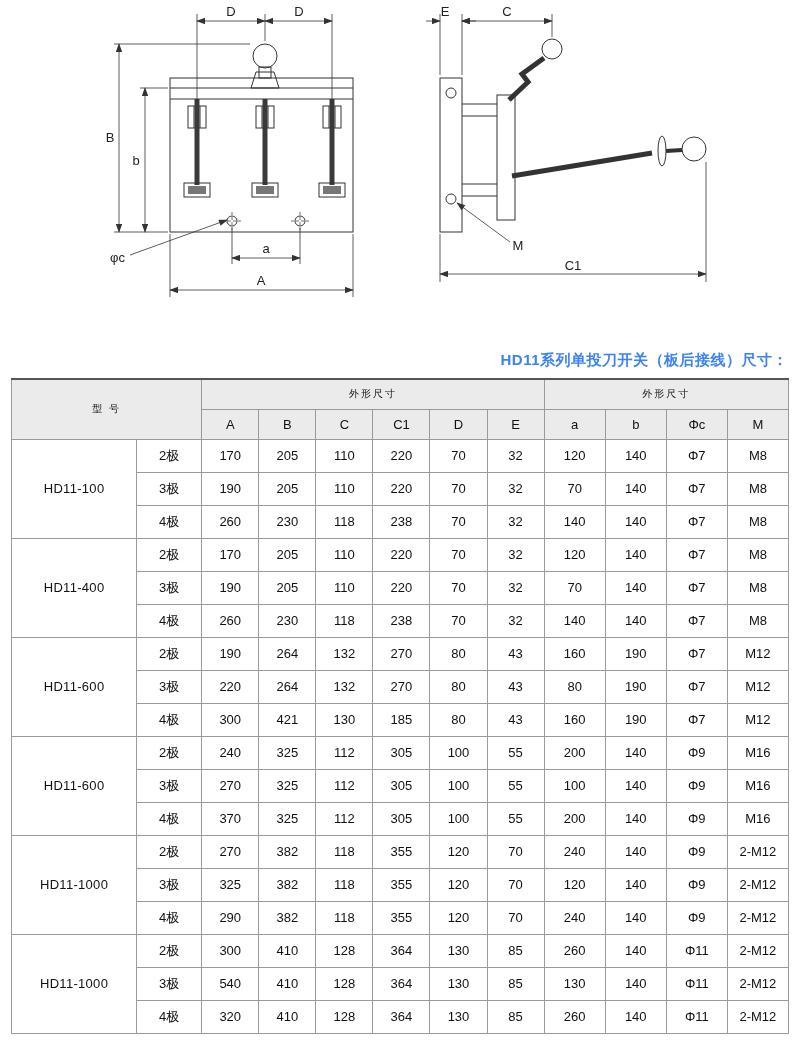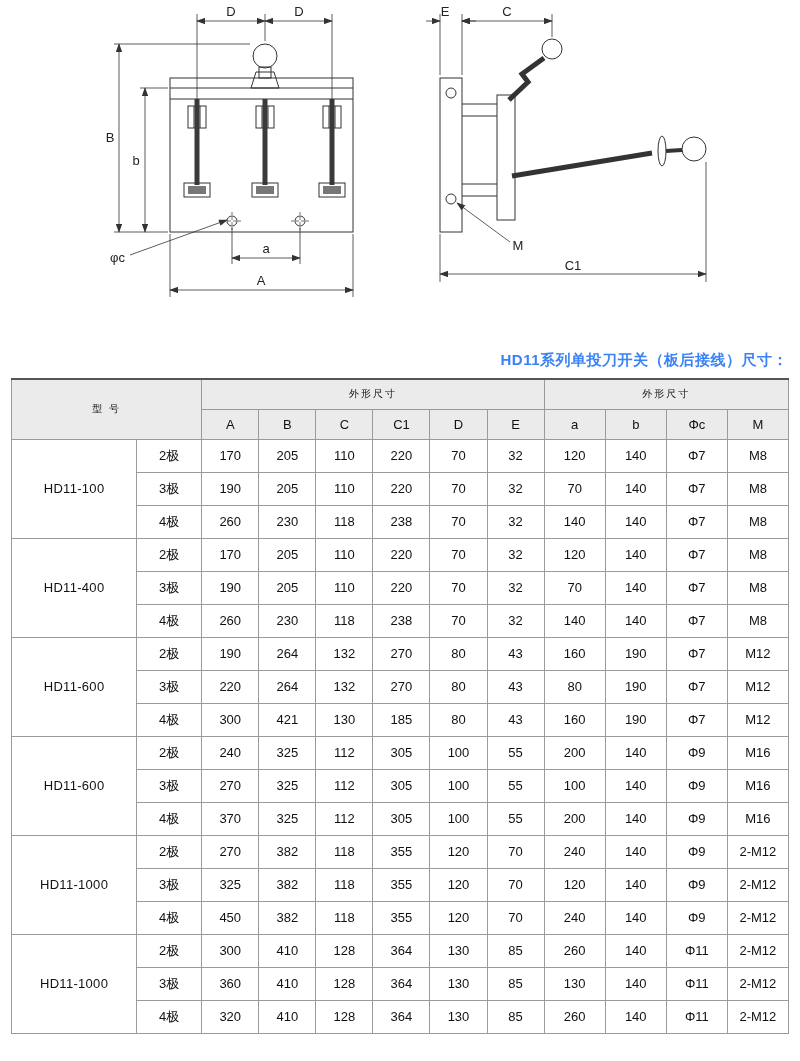--- a/index.html
+++ b/index.html
@@ -365,21 +365,21 @@
             <td>355</td>
             <td>120</td>
             <td>70</td>
             <td>120</td>
             <td>140</td>
             <td>Φ9</td>
             <td>2-M12</td>
           </tr>
           <tr>
             <td>4极</td>
-            <td>450</td>
+            <td>290</td>
             <td>382</td>
             <td>118</td>
             <td>355</td>
             <td>120</td>
             <td>70</td>
             <td>240</td>
             <td>140</td>
             <td>Φ9</td>
             <td>2-M12</td>
           </tr>
@@ -392,21 +392,21 @@
             <td>364</td>
             <td>130</td>
             <td>85</td>
             <td>260</td>
             <td>140</td>
             <td>Φ11</td>
             <td>2-M12</td>
           </tr>
           <tr>
             <td>3极</td>
-            <td>360</td>
+            <td>540</td>
             <td>410</td>
             <td>128</td>
             <td>364</td>
             <td>130</td>
             <td>85</td>
             <td>130</td>
             <td>140</td>
             <td>Φ11</td>
             <td>2-M12</td>
           </tr>

